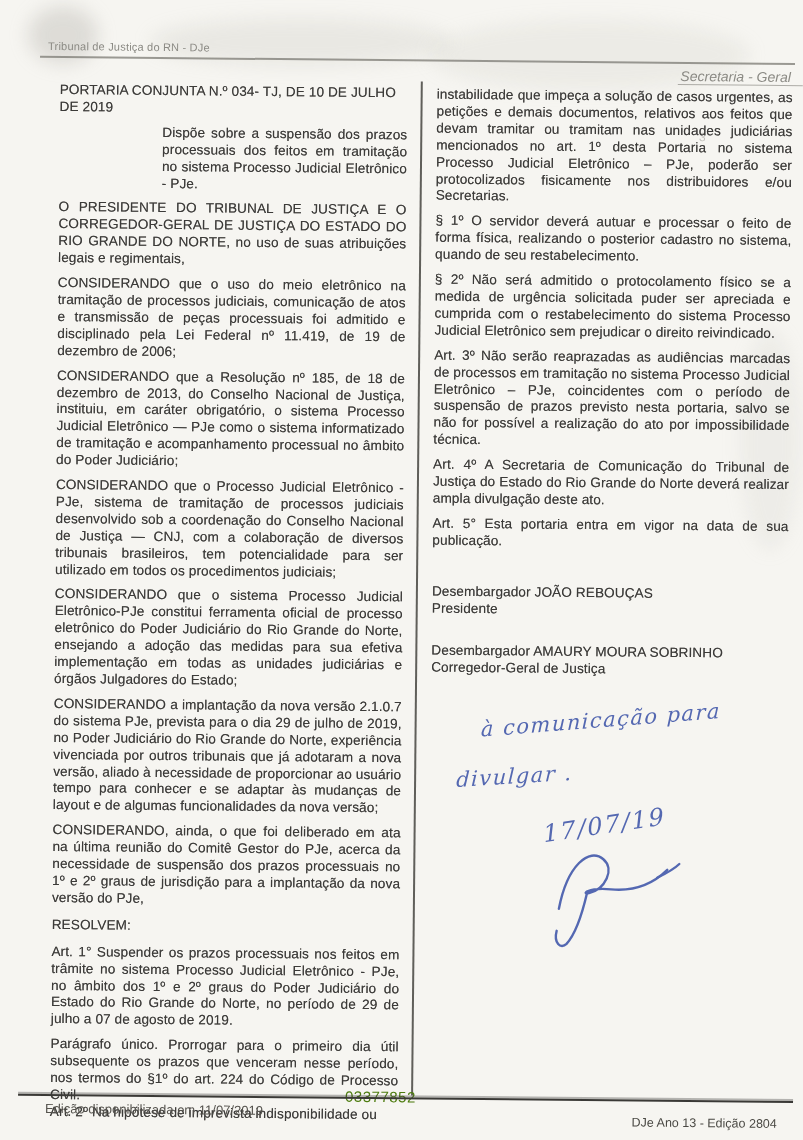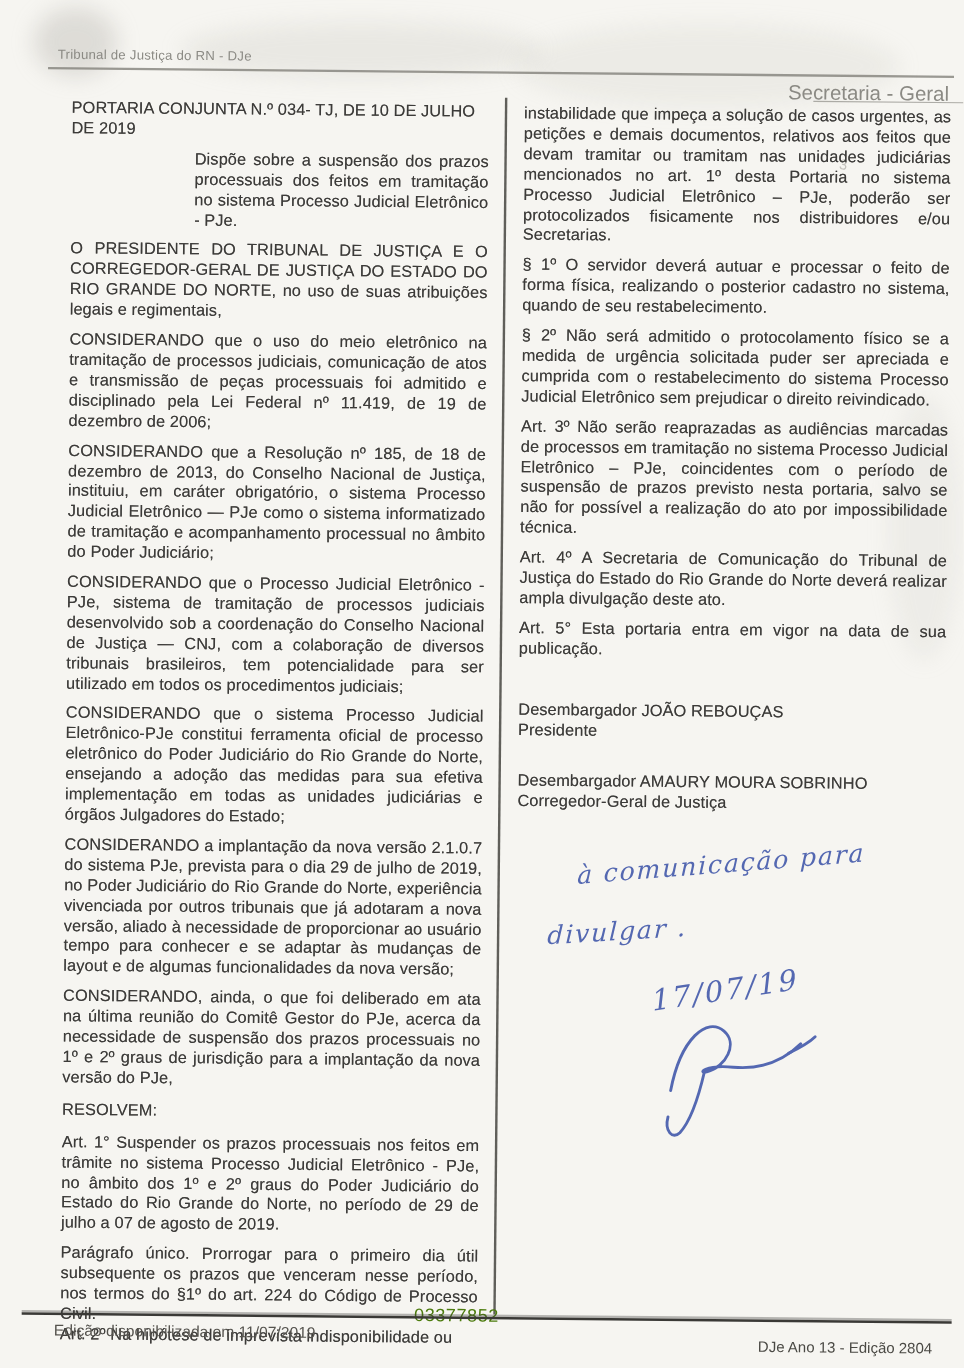--- a/index.html
+++ b/index.html
@@ -16,21 +16,21 @@
   .noise-d{left:740px;top:330px;width:60px;height:220px;background:rgba(185,183,175,.14);}
 
   .tilt{
     position:absolute;left:0;top:0;width:803px;height:1140px;
     transform:rotate(0.55deg);transform-origin:60px 60px;
   }
 
   
   .hdr-left{position:absolute;left:48px;top:40px;font-size:11px;color:#8b8a84;letter-spacing:.2px;}
   .hdr-rule{position:absolute;left:40px;right:8px;top:56px;height:2px;background:#7b7973;opacity:.75;}
-  .hdr-right{position:absolute;right:12px;top:62px;font-size:17px;color:#8b8a84;}
+  .hdr-right{position:absolute;right:12px;top:62px;font-size:14px;color:#8b8a84;font-style:italic;}
   .hdr-rule2{position:absolute;right:0;top:78px;width:125px;height:1px;background:#8f8d87;opacity:.7;}
 
   
   .col{position:absolute;font-size:13.6px;line-height:16.9px;letter-spacing:.1px;
        text-shadow:0 0 .5px rgba(62,60,58,.65);}
   .col-left{left:60px;top:82px;width:348px;}
   .col-right{left:437px;top:83px;width:356px;}
   .divider{position:absolute;left:421px;top:78px;width:2px;height:1014px;background:#45443f;opacity:.85;}
 
   .title{margin:0 0 8px;text-align:left;}

